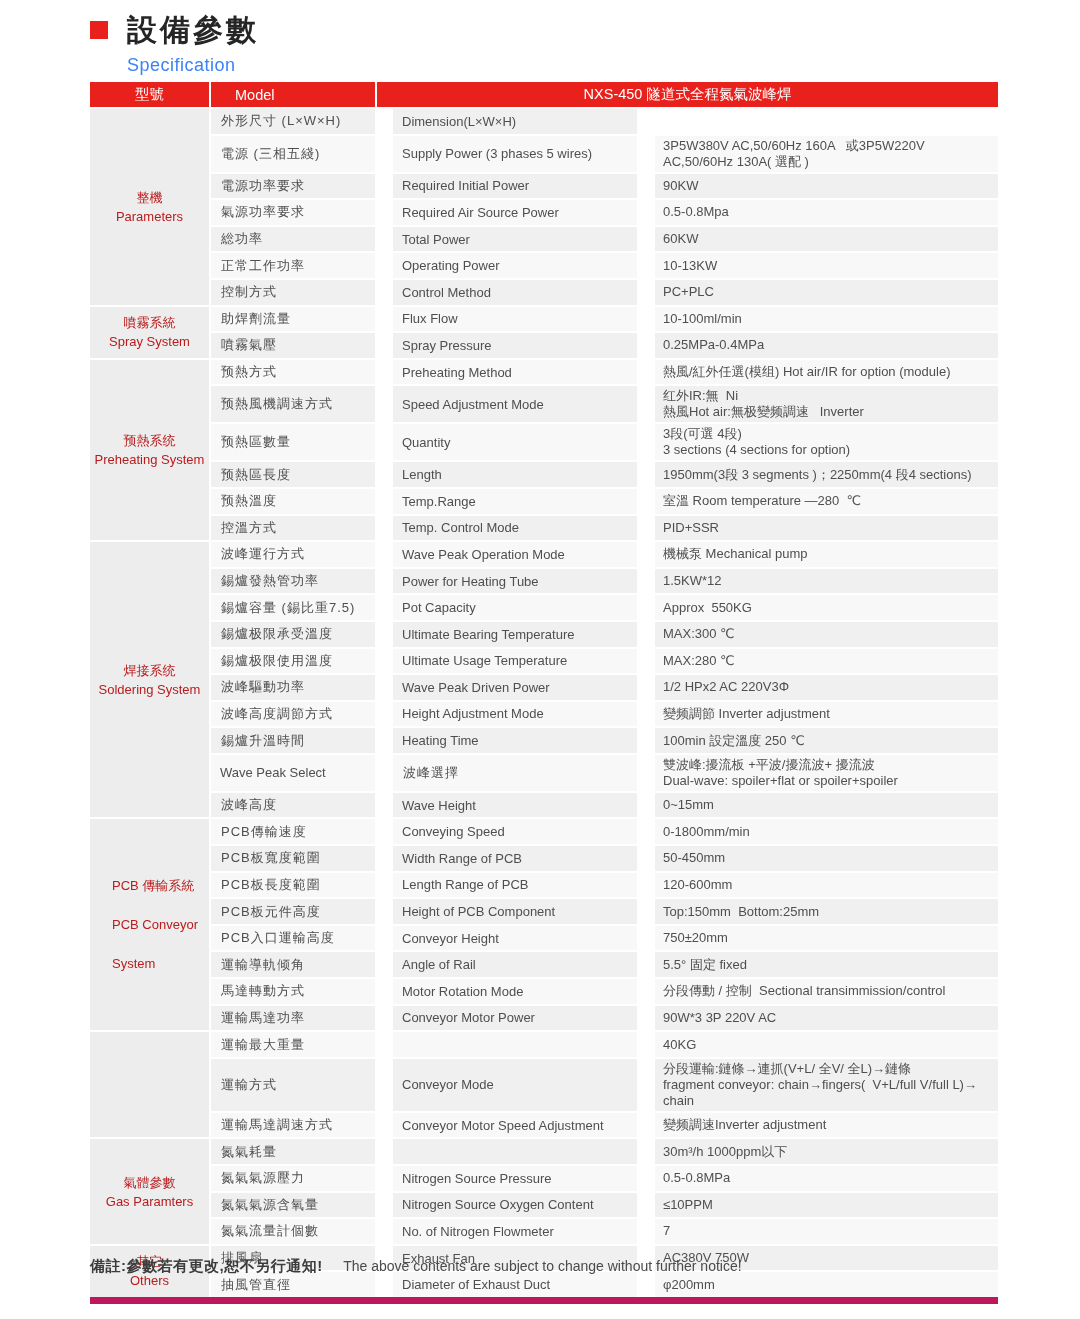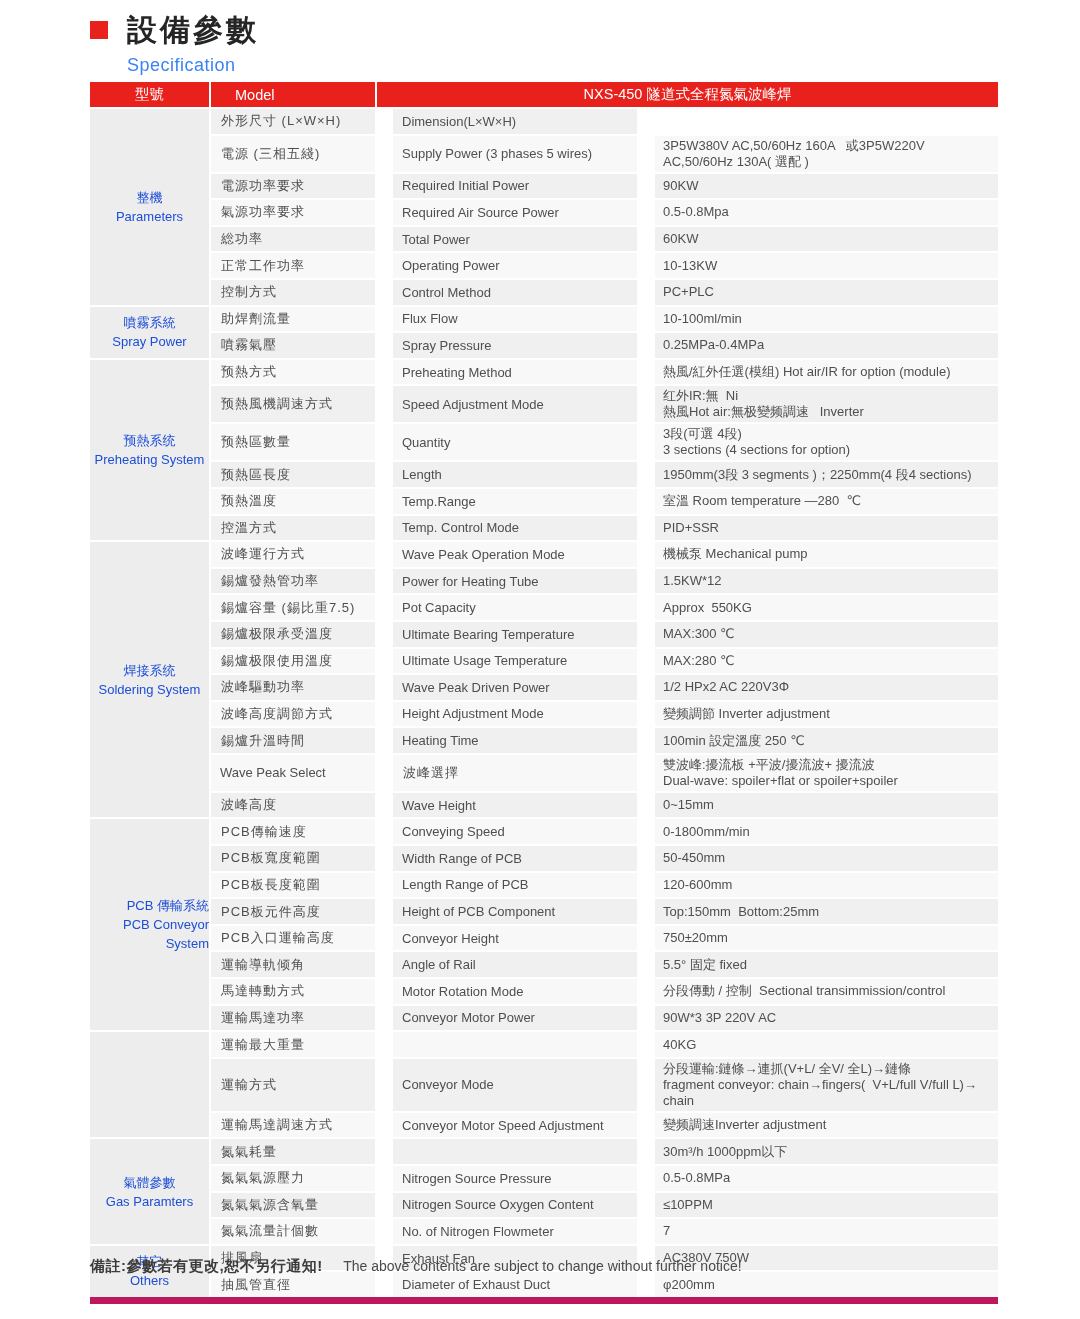--- a/index.html
+++ b/index.html
@@ -39,25 +39,25 @@
     column-gap:2px; height:25px;
   }
   .thead .hcell {
     background:#e8211c; color:#ffffff; font-size:14.5px;
     display:flex; align-items:center; justify-content:center;
   }
   .thead .hcell.model { justify-content:flex-start; padding-left:24px; }
 
   .group { display:grid; grid-template-columns:119px 1fr; column-gap:2px; margin-top:2px; }
   .gcell {
-    background:#ededee; color:#1d4ed8;
+    background:#ededee; color:#b91c1c;
     display:flex; flex-direction:column; justify-content:center; align-items:center;
     text-align:center; line-height:19px; font-size:13px;
   }
-  .gcell.left { align-items:flex-end; text-align:left; padding-left:11px; }
+  .gcell.left { align-items:flex-start; text-align:left; padding-left:22px;gap:20px; }
 
   .rows { display:flex; flex-direction:column; }
   .row {
     display:grid; grid-template-columns:164px 244px 1fr; column-gap:18px;
     min-height:24.6px;
   }
   .row + .row { margin-top:2px; }
   .row .cell { background:#f0f0f1; display:flex; align-items:center; color:#4f4f4f; }
   .row.alt .cell { background:#f8f8f9; }
   .cell.zh { padding-left:10px; letter-spacing:1px; }
@@ -127,21 +127,21 @@
             <div class="row">
               <div class="cell zh">控制方式</div>
               <div class="cell en">Control Method</div>
               <div class="cell val">PC+PLC</div>
             </div>
           </div>
         </div>
         <div class="group">
           <div class="gcell">
             <div class="gline">噴霧系統</div>
-            <div class="gline">Spray Power</div>
+            <div class="gline">Spray System</div>
           </div>
           <div class="rows">
             <div class="row alt">
               <div class="cell zh">助焊劑流量</div>
               <div class="cell en">Flux Flow</div>
               <div class="cell val">10-100ml/min</div>
             </div>
             <div class="row">
               <div class="cell zh">噴霧氣壓</div>
               <div class="cell en">Spray Pressure</div>

